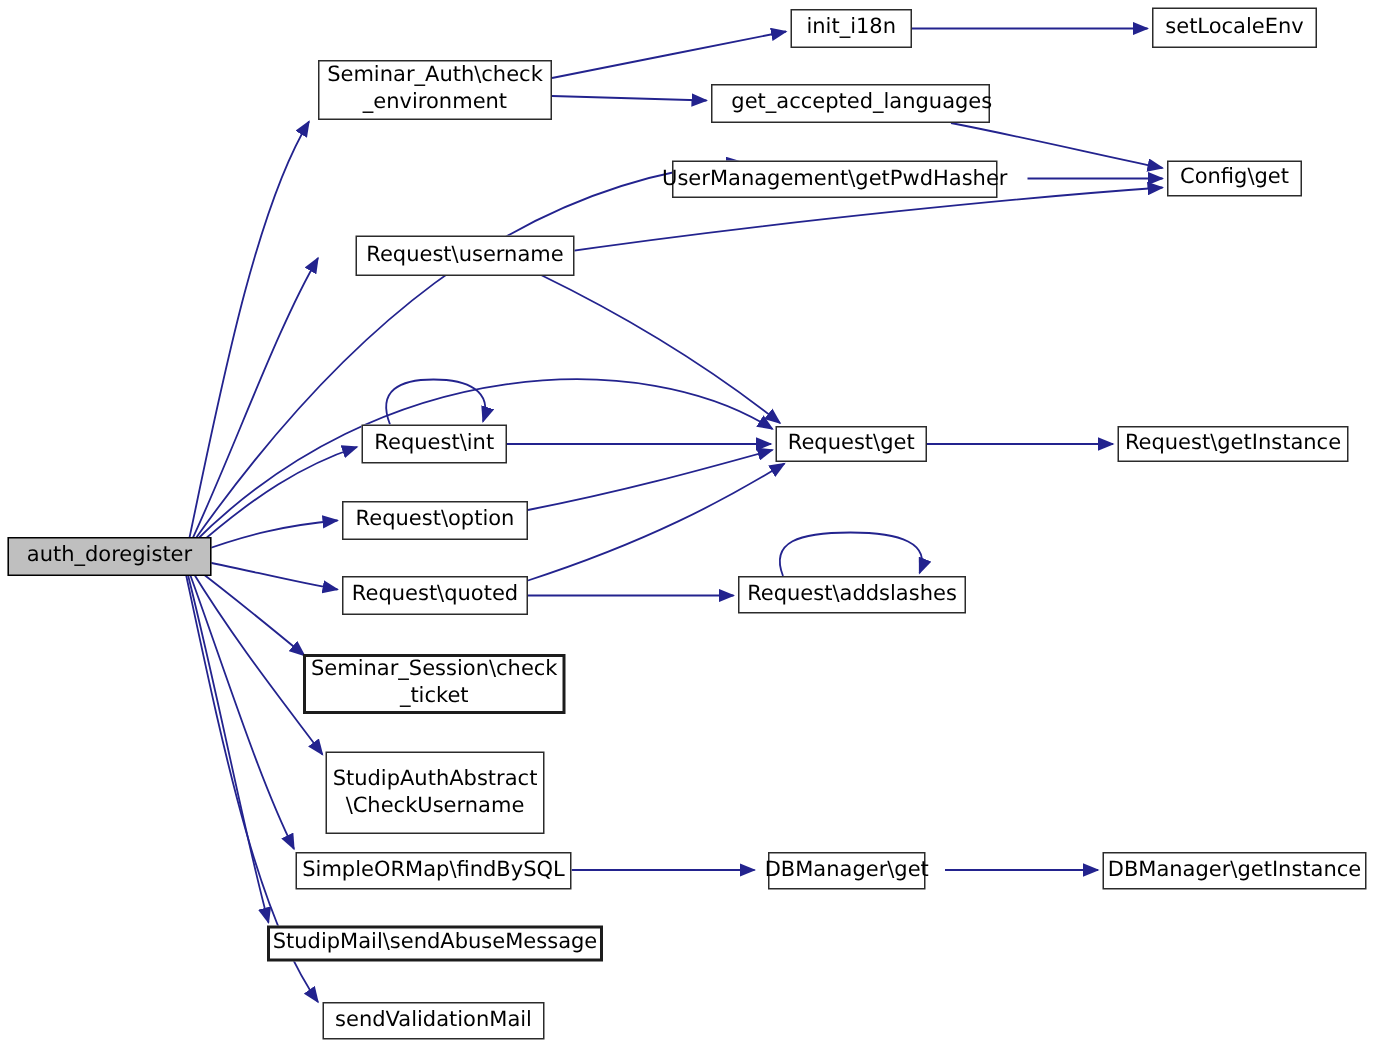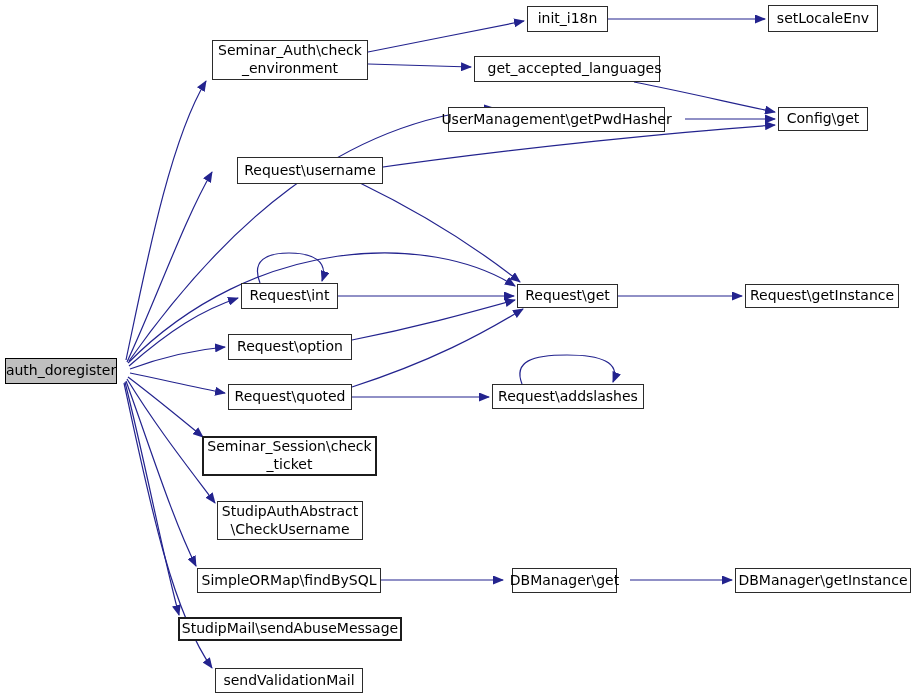--- a/index.html
+++ b/index.html
@@ -70,21 +70,21 @@
     <path class="edge" marker-end="url(#arrow)" d="M352,340 C418,327 468,313 515,300"></path>
     <path class="edge" marker-end="url(#arrow)" d="M352,387 C432,361 482,334 523,309"></path>
     <path class="edge" marker-end="url(#arrow)" d="M352,397 L489,397"></path>
     <path class="edge" marker-end="url(#arrow)" d="M522,384 C513,361 533,355 567,355 C600,355 621,362 613,382"></path>
     <path class="edge" marker-end="url(#arrow)" d="M618,296 L742,296"></path>
 
     <path class="edge" marker-end="url(#arrow)" d="M381,580 L503,580"></path>
     <path class="edge" marker-end="url(#arrow)" d="M630,580 L732,580"></path>
   </svg>
 
-  <div class="node root" style="left:5px;top:358px;width:112px;height:26px;align-items:center;">
+  <div class="node root" style="left:5px;top:358px;width:136px;height:26px;align-items:center;">
     <span>auth_doregister</span>
   </div>
 
   <div class="node" style="left:212px;top:40px;width:156px;height:40px;">
     <span>Seminar_Auth\check</span>
     <span>_environment</span>
   </div>
 
   <div class="node" style="left:527px;top:6px;width:81px;height:26px;">
     <span>init_i18n</span>
@@ -132,21 +132,21 @@
 
   <div class="node" style="left:492px;top:384px;width:152px;height:25px;">
     <span>Request\addslashes</span>
   </div>
 
   <div class="node thick" style="left:202px;top:436px;width:175px;height:40px;">
     <span>Seminar_Session\check</span>
     <span>_ticket</span>
   </div>
 
-  <div class="node" style="left:217px;top:501px;width:146px;height:39px;">
+  <div class="node" style="left:217px;top:501px;width:146px;height:55px;">
     <span>StudipAuthAbstract</span>
     <span>\CheckUsername</span>
   </div>
 
   <div class="node" style="left:197px;top:568px;width:184px;height:25px;align-items:center;">
     <span>SimpleORMap\findBySQL</span>
   </div>
 
   <div class="node" style="left:512px;top:568px;width:105px;height:25px;">
     <span>DBManager\get</span>

